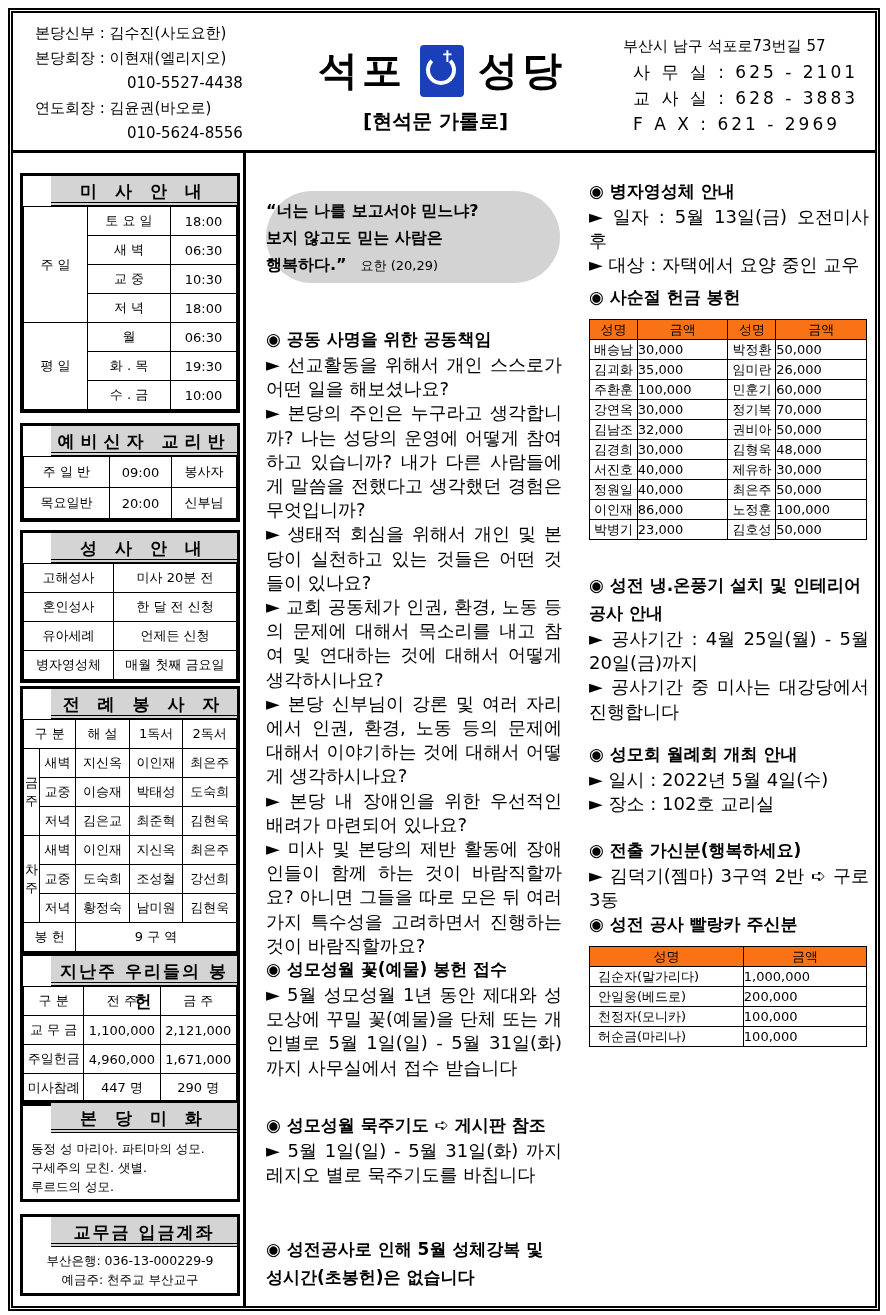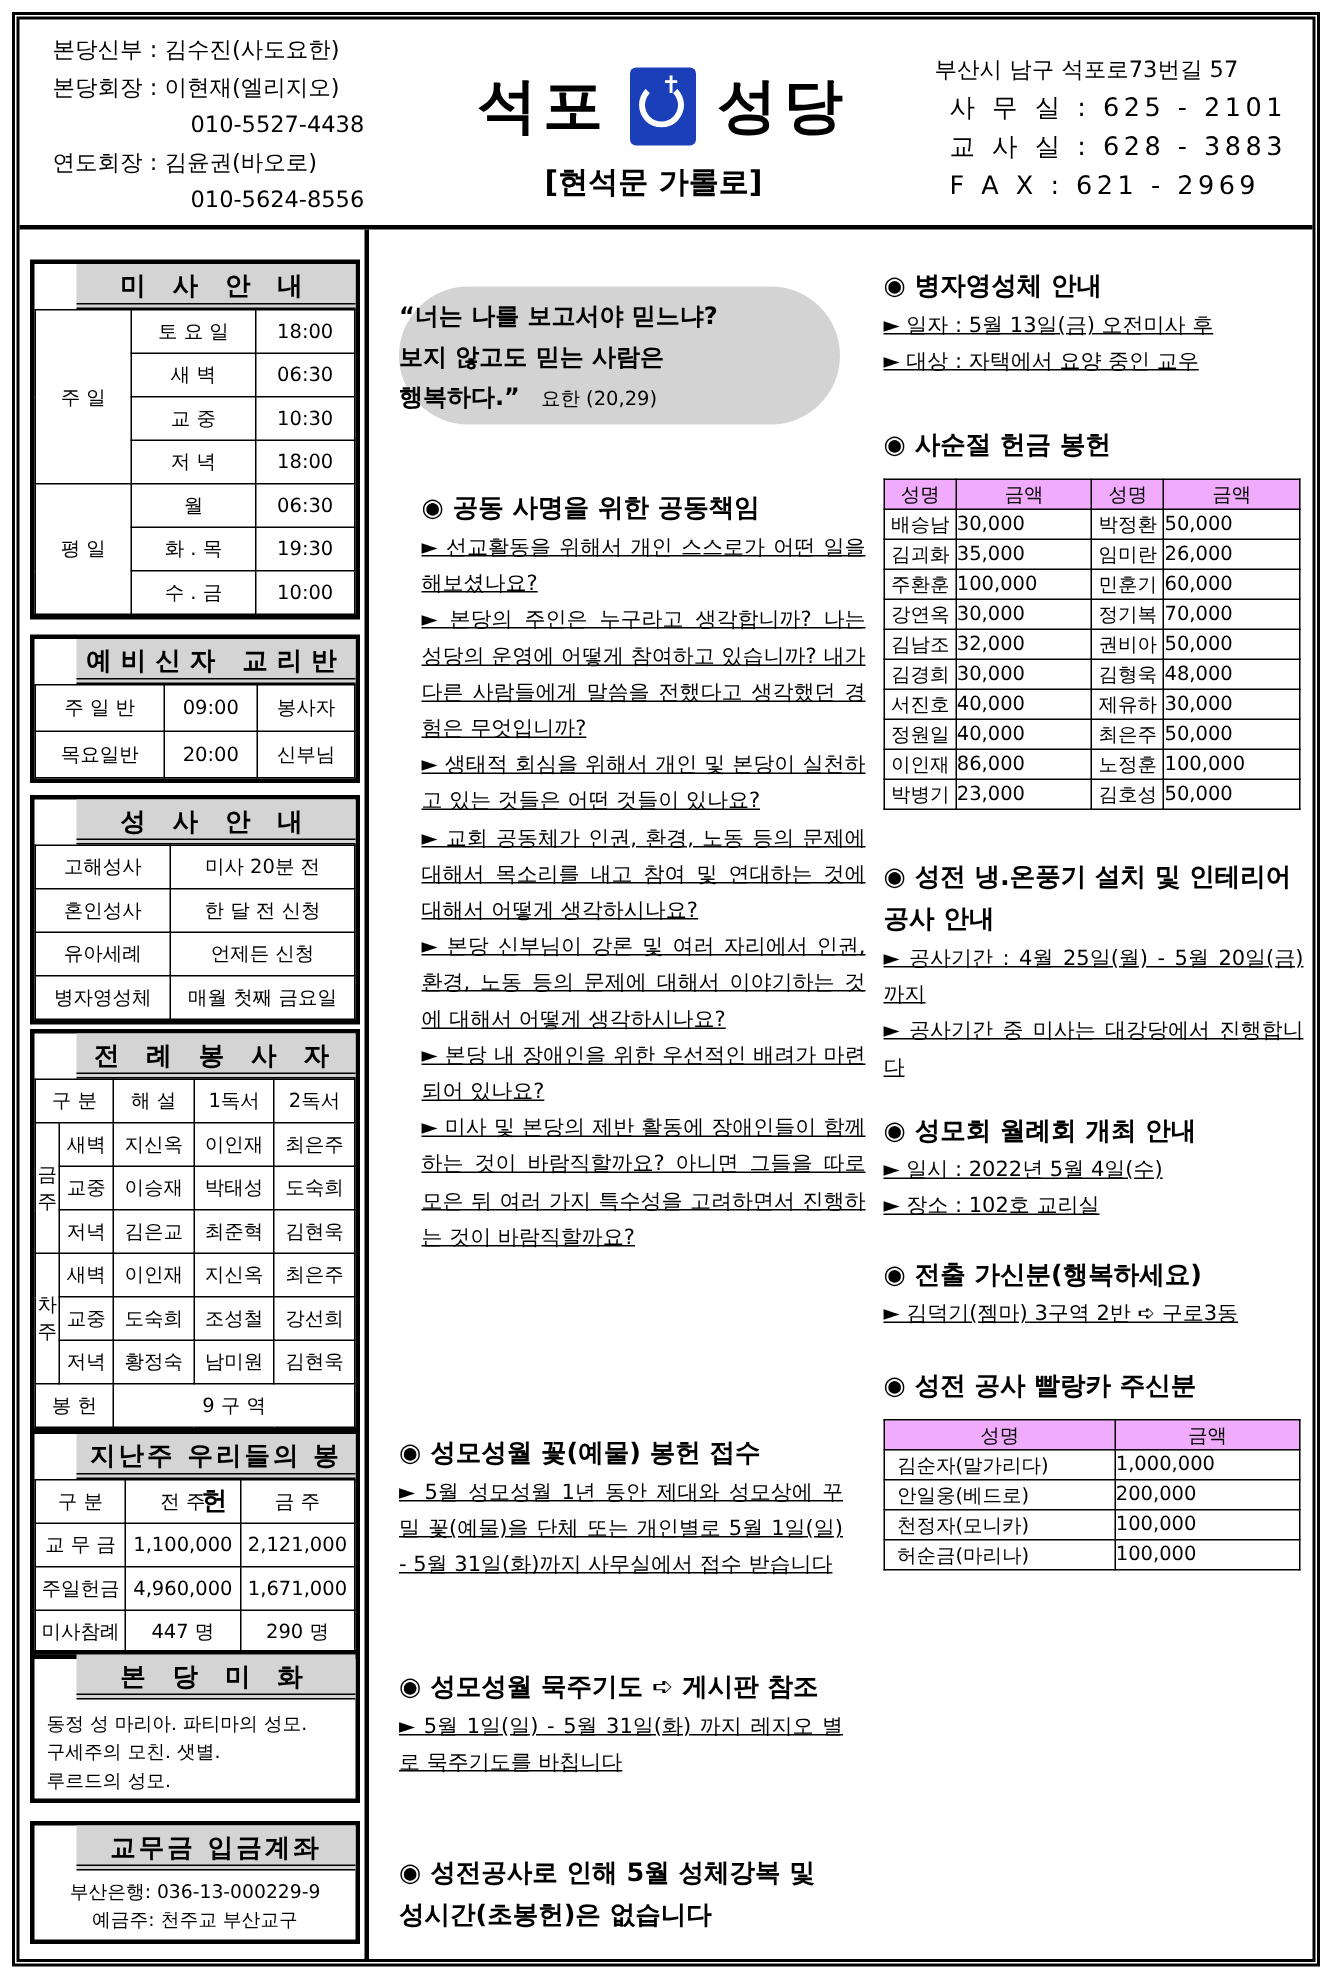--- a/index.html
+++ b/index.html
@@ -20,24 +20,24 @@
 .box{position:absolute;left:7px;width:220px;border:3px solid #000;}
 .box .bh{background:#d4d4d4;text-align:center;font-weight:bold;font-size:17px;letter-spacing:6px;height:30px;line-height:30px;border-bottom:4px double #000;margin-left:28px;}
 table{border-collapse:collapse;width:100%;}
 td{border:1px solid #000;text-align:center;font-size:13px;height:29px;}
 .main{position:absolute;left:236px;top:140px;width:326px;height:1153px;}
 .right{position:absolute;left:566px;top:140px;width:296px;height:1153px;}
 .quote{position:absolute;left:17px;top:38px;width:294px;height:92px;background:#d3d3d3;border-radius:46px;text-align:left;font-weight:bold;font-size:16px;line-height:27px;padding-top:6px;}
 .quote .ref{font-weight:normal;font-size:13px;margin-left:14px;}
 .sec{position:absolute;}
 .st{font-weight:bold;font-size:17px;line-height:28px;}
-.bd{font-size:14px;line-height:24.2px;text-align:justify;text-decoration:underline;}
+.bd{font-size:18px;line-height:24.2px;text-align:justify;}
 .dt{border-collapse:collapse;}
 .dt td{height:20px;font-size:13px;border:1px solid #000;}
-.dt tr:first-child td{background:#f0abfc;}
+.dt tr:first-child td{background:#f97316;}
 .num{text-align:left;padding-right:21px;}
 </style>
 </head>
 <body>
 
 <div class="page">
   <div class="header">
     <div class="hl">
       <div>본당신부 : 김수진(사도요한)</div>
       <div>본당회장 : 이현재(엘리지오)</div>
@@ -238,21 +238,21 @@
       </div>
     </div>
   </div>
 
   <div class="main">
     <div class="quote">
       <div>“너는 나를 보고서야 믿느냐?</div>
         <div>보지 않고도 믿는 사람은</div>
       <div><span>행복하다.”</span><span class="ref">요한 (20,29)</span></div>
     </div>
-    <div class="sec" style="left:32px;top:172px;width:296px">
+    <div class="sec" style="left:17px;top:172px;width:296px">
       <div class="st">◉ 공동 사명을 위한 공동책임</div>
       <div class="bd">
           <div>► 선교활동을 위해서 개인 스스로가 어떤 일을 해보셨나요?</div>
           <div>► 본당의 주인은 누구라고 생각합니까? 나는 성당의 운영에 어떻게 참여하고 있습니까? 내가 다른 사람들에게 말씀을 전했다고 생각했던 경험은 무엇입니까?</div>
           <div>► 생태적 회심을 위해서 개인 및 본당이 실천하고 있는 것들은 어떤 것들이 있나요?</div>
           <div>► 교회 공동체가 인권, 환경, 노동 등의 문제에 대해서 목소리를 내고 참여 및 연대하는 것에 대해서 어떻게 생각하시나요?</div>
           <div>► 본당 신부님이 강론 및 여러 자리에서 인권, 환경, 노동 등의 문제에 대해서 이야기하는 것에 대해서 어떻게 생각하시나요?</div>
           <div>► 본당 내 장애인을 위한 우선적인 배려가 마련되어 있나요?</div>
           <div>► 미사 및 본당의 제반 활동에 장애인들이 함께 하는 것이 바람직할까요? 아니면 그들을 따로 모은 뒤 여러 가지 특수성을 고려하면서 진행하는 것이 바람직할까요?</div>
         </div>

